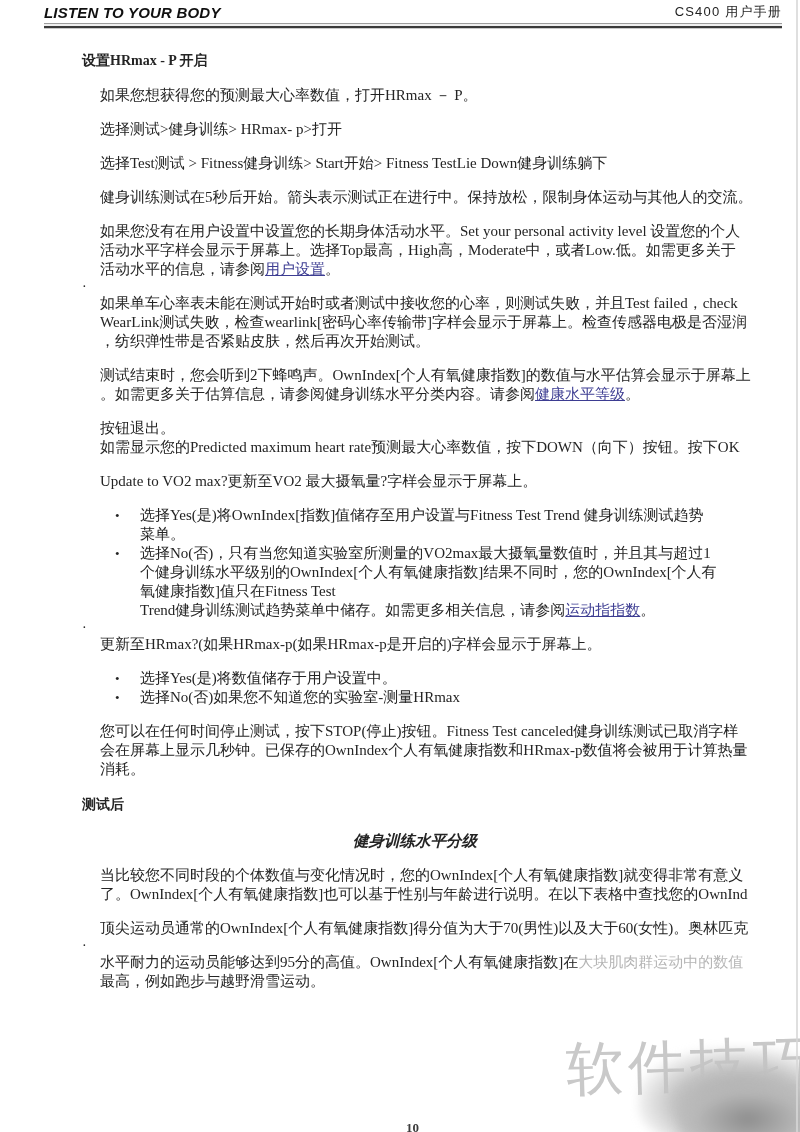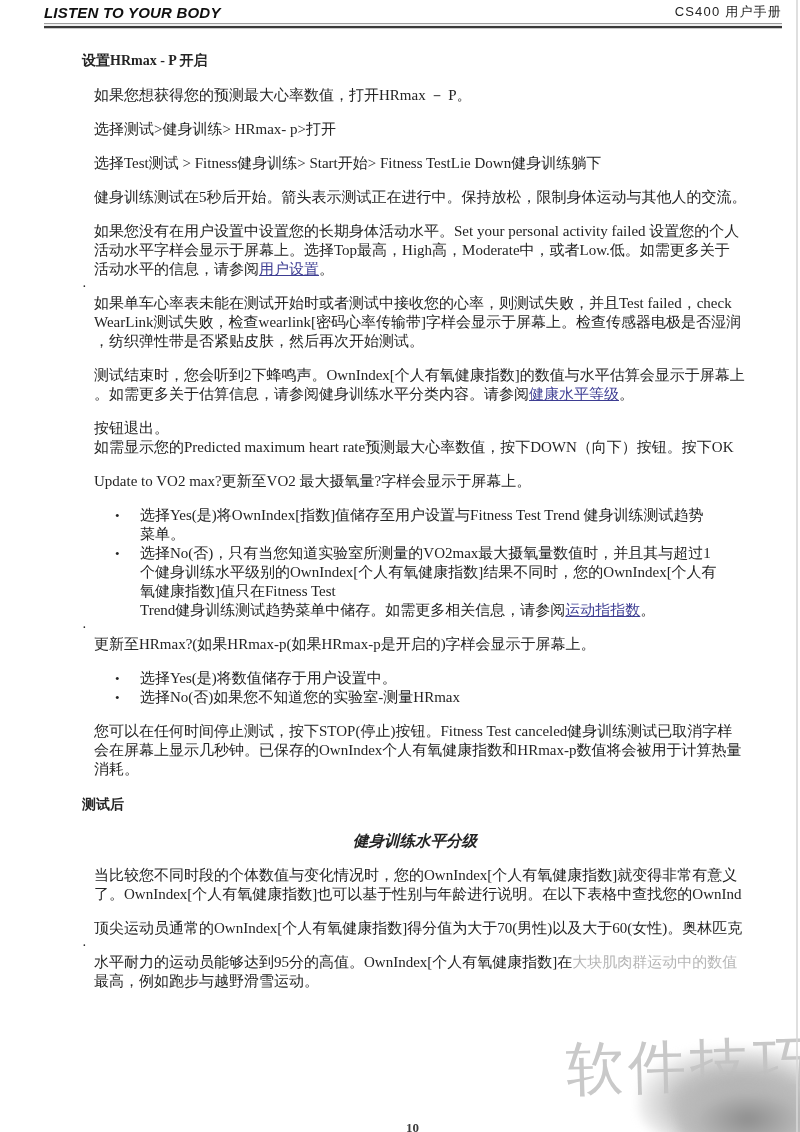--- a/index.html
+++ b/index.html
@@ -24,21 +24,21 @@
     position:absolute;left:44px;right:18px;top:23px;height:6px;
     background:linear-gradient(to bottom,#9d9d9d 0 1px,#efefef 1px 3px,#3a3a3a 3px 5px,#c9c9c9 5px 6px);
   }
   
   .content{
     position:absolute;left:82px;top:50px;width:666px;
     font-size:15px;line-height:19px;
   }
   .h1{font-weight:bold;font-size:14px;line-height:21px;margin:0 0 15px;}
   .h2{font-weight:bold;font-style:italic;font-size:15.5px;line-height:21px;margin:0 0 15px;text-align:center;}
-  .para{margin:0 12px 15px;}
+  .para{margin:0 18px 15px;}
   .line{white-space:nowrap;}
   .dot{margin:-15px 0 0;line-height:15px;font-size:14px;}
   .link{color:#3d3d92;text-decoration:underline;cursor:pointer;}
   .faded{color:#b5b5b5;}
   .bullets{margin:0 0 15px;}
   .bullet-item{position:relative;padding-left:58px;}
   .bullet-item .marker{position:absolute;left:33px;top:0;font-size:13px;}
   
   .page-number{
     position:absolute;left:406px;top:1120px;
@@ -80,21 +80,21 @@
     <div class="para">
       <div class="line"><span class="">选择测试&gt;健身训练&gt; HRmax- p&gt;打开</span></div>
     </div>
     <div class="para">
       <div class="line"><span class="">选择Test测试 &gt; Fitness健身训练&gt; Start开始&gt; Fitness TestLie Down健身训练躺下</span></div>
     </div>
     <div class="para">
       <div class="line"><span class="">健身训练测试在5秒后开始。箭头表示测试正在进行中。保持放松，限制身体运动与其他人的交流。</span></div>
     </div>
     <div class="para">
-      <div class="line"><span class="">如果您没有在用户设置中设置您的长期身体活动水平。Set your personal activity failed 设置您的个人</span></div>
+      <div class="line"><span class="">如果您没有在用户设置中设置您的长期身体活动水平。Set your personal activity level 设置您的个人</span></div>
       <div class="line"><span class="">活动水平字样会显示于屏幕上。选择Top最高，High高，Moderate中，或者Low.低。如需更多关于</span></div>
       <div class="line"><span class="">活动水平的信息，请参阅</span><a class="link">用户设置</a><span class="">。</span></div>
     </div>
     <div class="dot">·</div>
     <div class="para">
       <div class="line"><span class="">如果单车心率表未能在测试开始时或者测试中接收您的心率，则测试失败，并且Test failed，check</span></div>
       <div class="line"><span class="">WearLink测试失败，检查wearlink[密码心率传输带]字样会显示于屏幕上。检查传感器电极是否湿润</span></div>
       <div class="line"><span class="">，纺织弹性带是否紧贴皮肤，然后再次开始测试。</span></div>
     </div>
     <div class="para">

